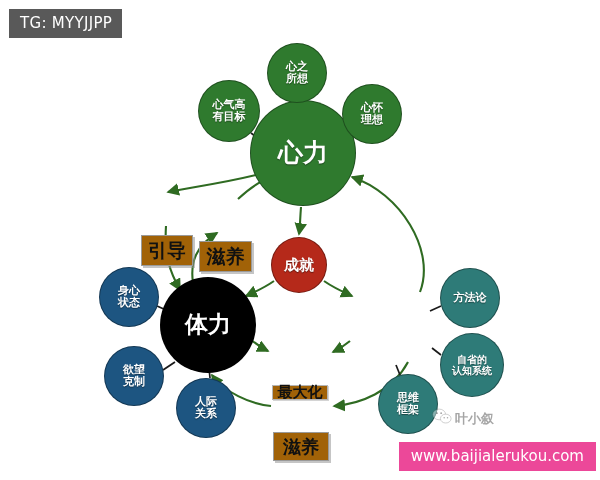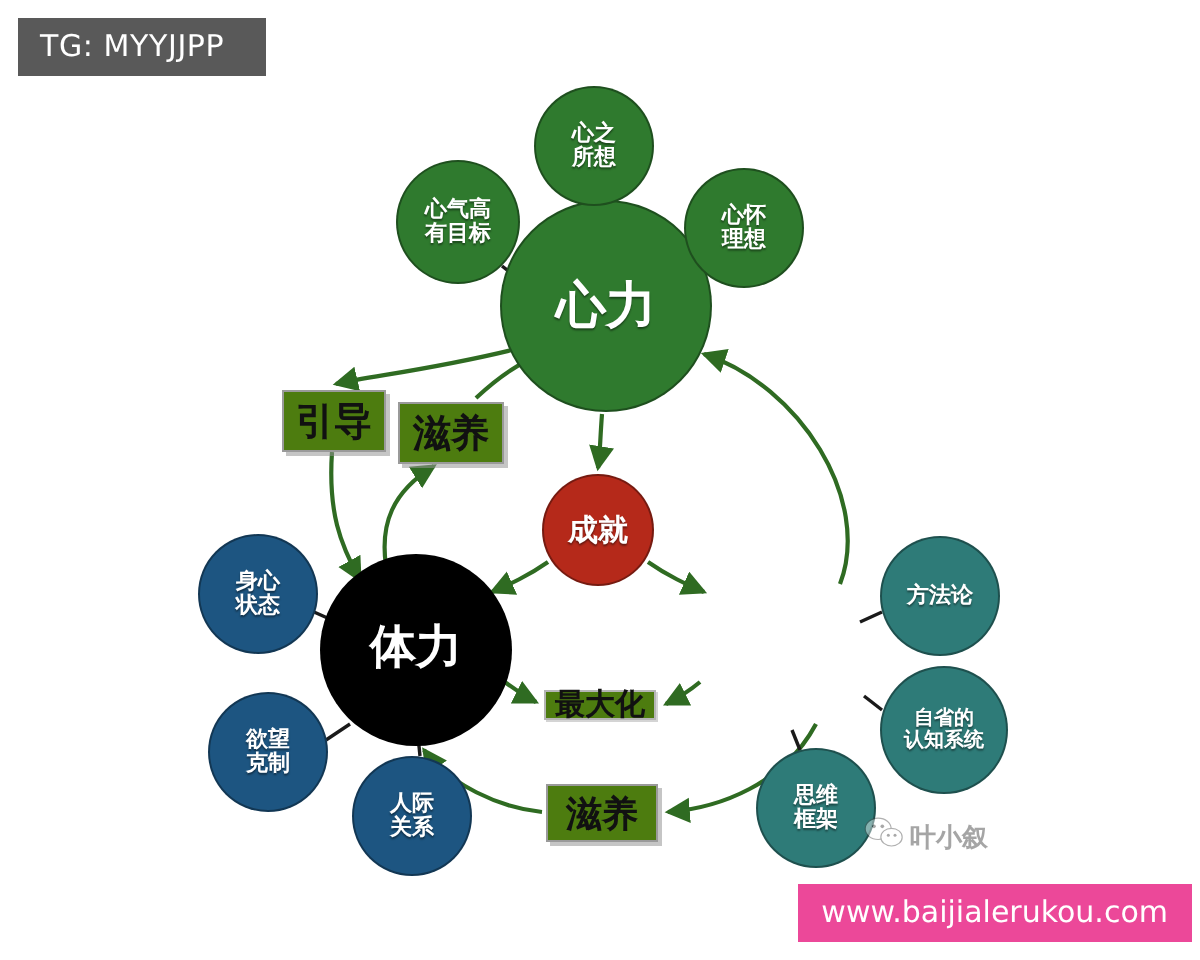--- a/index.html
+++ b/index.html
@@ -38,46 +38,47 @@
     border: 1px solid rgba(0,0,0,0.35);
     text-shadow: 0 1px 1px rgba(0,0,0,0.45);
     z-index: 3;
   }
   .node .ln { display: block; white-space: nowrap; }
   .node.hub { font-weight: bold; }
   .node.sat { font-weight: bold; }
 
   .edge-label {
     position: absolute;
-    background: #4d7c0f;
+    background: #a16207;
     border: 1px solid #9a9a9a;
     box-shadow: 2px 2px 0 rgba(150,150,150,0.55);
     color: #111111;
     font-weight: bold;
     display: flex;
     align-items: center;
     justify-content: center;
     box-sizing: border-box;
     z-index: 5;
     white-space: nowrap;
+    margin-top: 40px;
   }
   .edge-label.small {
     box-shadow: 1px 1px 0 rgba(170,170,170,0.5);
     border-color: #b5b5b5;
   }
 
   #tg-badge {
     position: absolute;
     left: 9px;
     top: 9px;
     background: #595959;
     color: #ffffff;
     font-size: 15px;
     letter-spacing: 0.3px;
-    padding: 5px 21px 6px 11px;
+    padding: 5px 10px 6px 11px;
     z-index: 20;
     white-space: nowrap;
   }
   #site-badge {
     position: absolute;
     right: 4px;
     bottom: 9px;
     background: #ec4899;
     color: #ffffff;
     font-size: 15px;

